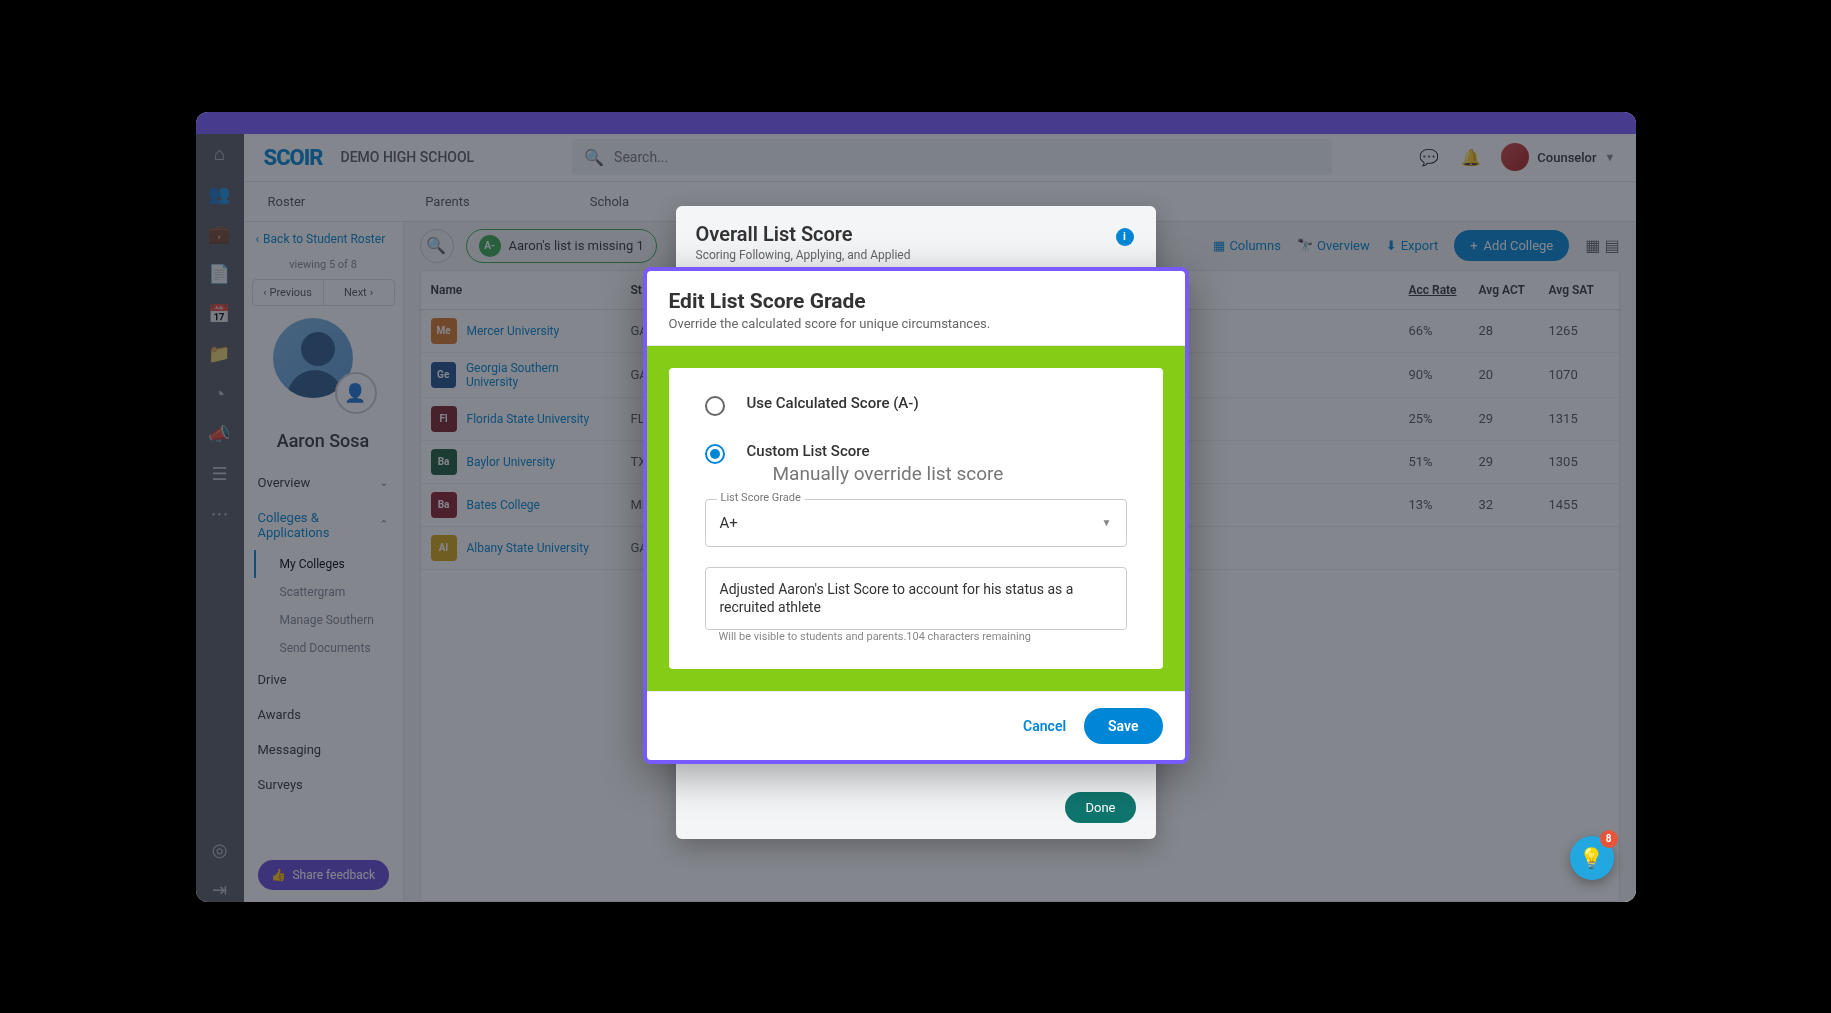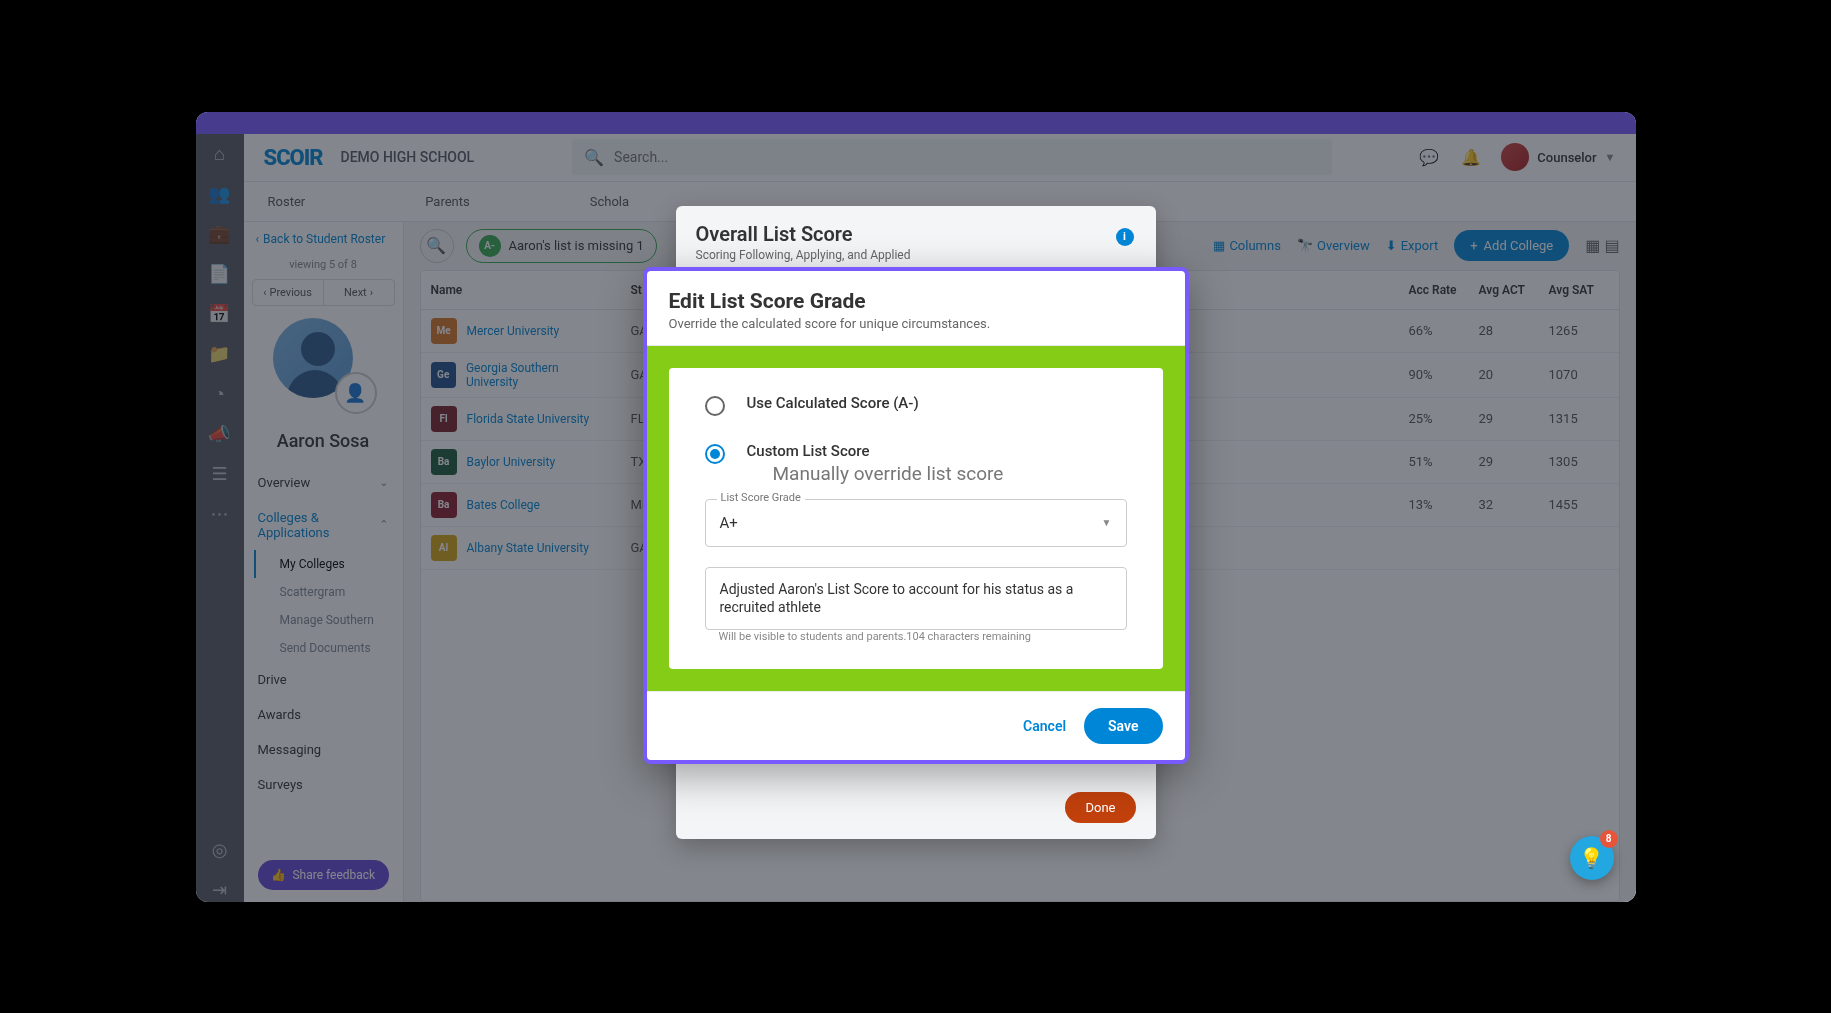--- a/index.html
+++ b/index.html
@@ -51,42 +51,42 @@
 .tool-link { color: #0086d6; cursor: pointer; display: flex; align-items: center; gap: 4px; }
 .add-college-btn { background: #0086d6; color: #fff; padding: 8px 16px; border-radius: 18px; font-size: 13px; cursor: pointer; display:flex; align-items:center; gap:6px;}
 .view-toggle { display: flex; gap: 4px; color: #666; }
 .view-icon { cursor: pointer; font-size:16px; }
 .table { flex: 1; background: #fff; margin: 0 16px; border-radius: 4px; overflow: hidden; border: 1px solid #e2e4e8; }
 .thead { display: flex; font-size: 12px; font-weight: 600; color: #333; border-bottom: 1px solid #e2e4e8; }
 .th, .td { padding: 12px 10px; }
 .th-name { width: 200px; }
 .th-state { width: 60px; }
 .th-gap { flex: 1; }
-.th-acc { width: 70px; }
+.th-acc { width: 70px; text-decoration: underline; }
 .th-act { width: 70px; }
 .th-sat { width: 80px; }
 .trow { display: flex; border-bottom: 1px solid #eef0f3; align-items: center; font-size: 13px; }
 .college-cell { width: 200px; display: flex; align-items: center; gap: 10px; padding: 8px 10px; }
 .college-logo { width: 26px; height: 26px; border-radius: 4px; display:flex; align-items:center; justify-content:center; font-size:10px; font-weight:700; color:#fff;}
 .college-name { color: #0086d6; cursor: pointer; font-size: 12px; }
 .td-state { width: 60px; padding: 8px 10px; color: #555; }
 .td-gap { flex: 1; }
 .td-num { width: 70px; padding: 8px 10px; color: #555; }
 .td-sat { width: 80px; padding: 8px 10px; color: #555; }
 
 
 .dim { position: absolute; inset: 0; background: rgba(30,35,45,0.55); z-index: 10; }
 
 
 .list-panel { position: absolute; top: 94px; left: 50%; transform: translateX(-50%); width: 480px; background: #f4f5f7; border-radius: 6px; box-shadow: 0 8px 24px rgba(0,0,0,0.25); z-index: 11; padding-bottom: 16px; }
 .list-panel-head { padding: 16px 20px 10px; }
 .list-panel-title { font-size: 20px; font-weight: 600; color: #333; }
 .list-panel-sub { font-size: 12px; color: #666; margin-top: 2px; }
 .info-icon { position: absolute; top: 22px; right: 22px; width: 18px; height: 18px; border-radius: 50%; background: #0086d6; color: #fff; display: flex; align-items: center; justify-content: center; font-size: 11px; font-weight: 700; }
-.done-btn { background: #c2410c; color: #fff; padding: 8px 20px; border-radius: 18px; font-size: 13px; cursor: pointer; margin: 520px 20px 0 auto; width: fit-content; }
+.done-btn { background: #0f766e; color: #fff; padding: 8px 20px; border-radius: 18px; font-size: 13px; cursor: pointer; margin: 520px 20px 0 auto; width: fit-content; }
 
 
 .modal-wrap { position: absolute; top: 155px; left: 50%; transform: translateX(-50%); width: 546px; background: #fff; border: 4px solid #785aff; border-radius: 8px; box-shadow: 0 12px 40px rgba(0,0,0,0.35); z-index: 20; }
 .modal-head { padding: 18px 22px 14px; border-bottom: 1px solid #e8e8e8; }
 .modal-title { font-size: 21px; font-weight: 700; color: #333; }
 .modal-sub { font-size: 13px; color: #666; margin-top: 3px; }
 .modal-body { padding: 22px; background: #84cc16; }
 .card { background: #fff; border-radius: 4px; padding: 26px 36px; }
 .radio-row { display: flex; align-items: flex-start; gap: 22px; margin-bottom: 26px; cursor: pointer; }
 .radio { width: 20px; height: 20px; border: 2px solid #666; border-radius: 50%; flex-shrink: 0; margin-top: 2px; display:flex; align-items:center; justify-content:center;}

